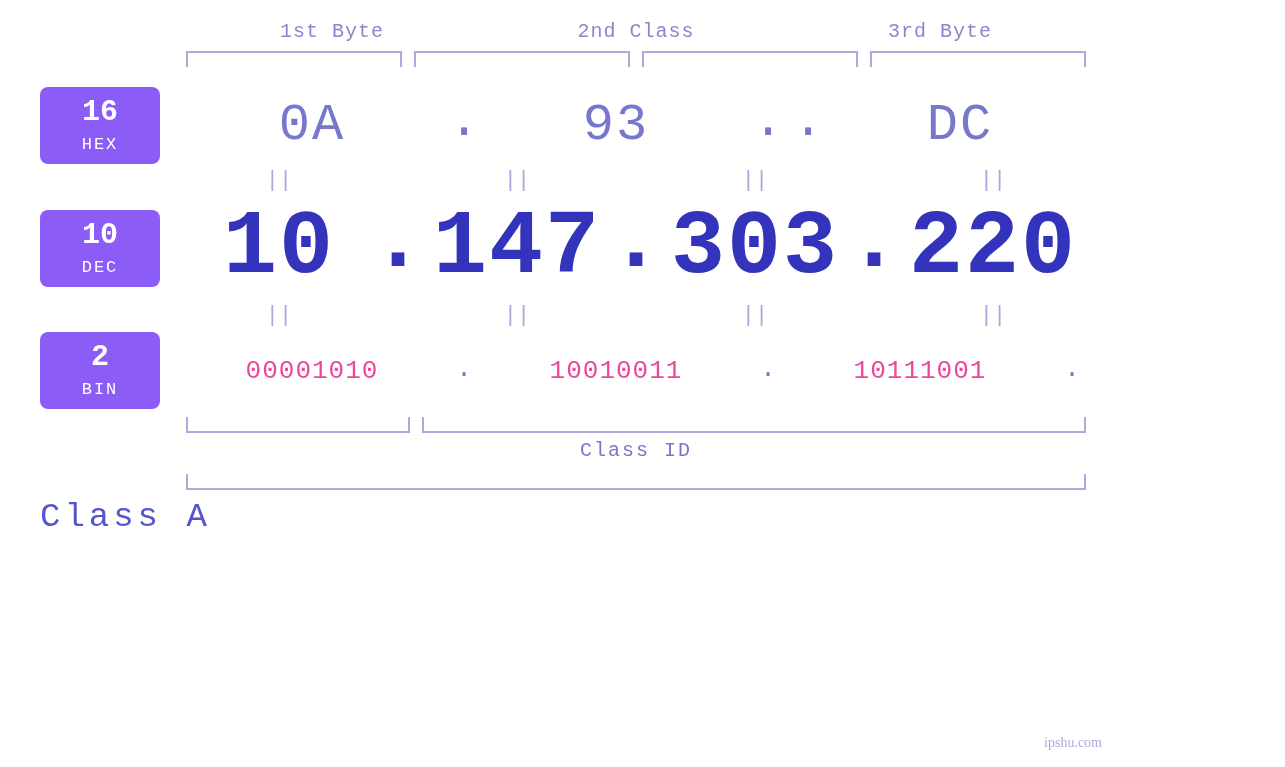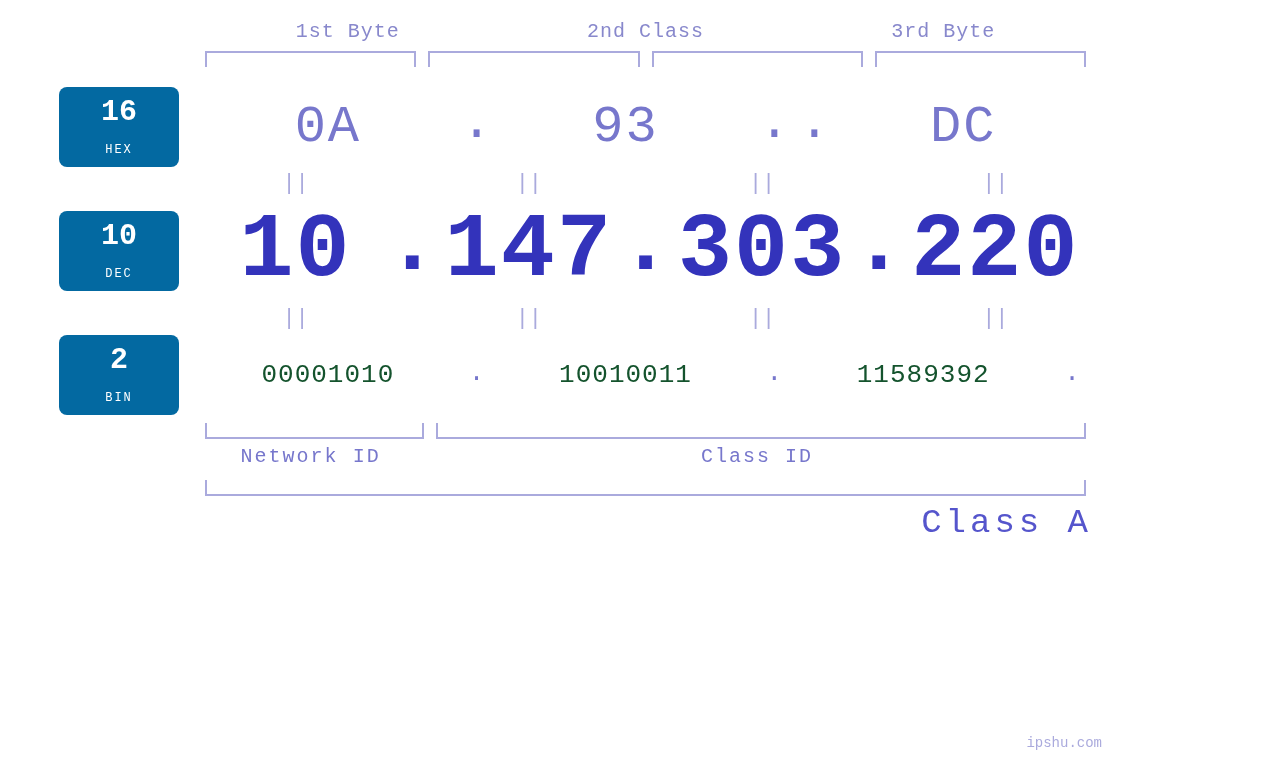--- a/index.html
+++ b/index.html
@@ -13,21 +13,21 @@
       position: relative;
     }
 
     .main-container {
       width: 1132px;
       height: 767px;
       position: relative;
       display: flex;
       flex-direction: column;
       align-items: flex-start;
-      padding: 20px 40px 20px 59px;
+      padding: 20px 40px 20px 40px;
     }
 
     
     .byte-headers {
       display: flex;
       width: 100%;
       padding-left: 140px;
       margin-bottom: 8px;
     }
 
@@ -64,37 +64,37 @@
       margin-bottom: 0px;
     }
 
     .base-label {
       width: 120px;
       min-width: 120px;
       display: flex;
       flex-direction: column;
       align-items: center;
       justify-content: center;
-      background: #0369a1;
+      background: #8b5cf6;
       border-radius: 8px;
       color: white;
       padding: 10px 8px;
       margin-right: 20px;
     }
 
     .base-number {
       font-size: 30px;
       font-weight: bold;
       line-height: 1;
     }
 
     .base-name {
-      font-size: 12px;
+      font-size: 17px;
       letter-spacing: 2px;
-      margin-top: 16px;
+      margin-top: 8px;
     }
 
     .values-area {
       flex: 1;
       display: flex;
       align-items: flex-start;
     }
 
     .byte-value-cell {
       flex: 1;
@@ -109,21 +109,21 @@
     }
 
     .dec-value {
       color: #3333bb;
       font-size: 90px;
       font-weight: bold;
       letter-spacing: 2px;
     }
 
     .bin-value {
-      color: #14532d;
+      color: #ec4899;
       font-size: 26px;
       letter-spacing: 1px;
     }
 
     .dot-separator {
       font-size: 90px;
       color: #3333bb;
       font-weight: bold;
       line-height: 1;
       padding-bottom: 10px;
@@ -216,34 +216,34 @@
     .overall-bracket {
       height: 16px;
       border-bottom: 2px solid #aaaadd;
       border-left: 2px solid #aaaadd;
       border-right: 2px solid #aaaadd;
       margin: 0 6px;
     }
 
     .class-label-row {
       width: 100%;
-      text-align: right;
+      text-align: left;
       margin-top: 8px;
       color: #5555cc;
       font-size: 34px;
       letter-spacing: 4px;
     }
 
     .watermark {
       position: absolute;
       bottom: 16px;
       right: 30px;
       color: #aaaadd;
       font-size: 14px;
-      font-family: Liberation Mono, monospace;
+      font-family: Liberation Serif, serif;
     }
 
     
     .dot-wrap {
       display: flex;
       align-items: center;
       justify-content: center;
       width: 40px;
     }
 
@@ -361,35 +361,34 @@
       <div class="dot-wrap">
         <span class="dot-separator-bin">.</span>
       </div>
       <div class="byte-value-cell">
         <span class="bin-value">10010011</span>
       </div>
       <div class="dot-wrap">
         <span class="dot-separator-bin">.</span>
       </div>
       <div class="byte-value-cell">
-        <span class="bin-value">11589392</span>
+        <span class="bin-value">10111001</span>
       </div>
       <div class="dot-wrap">
         <span class="dot-separator-bin">.</span>
       </div>
     </div>
   </div>
 
   <div class="bottom-brackets-area">
     <div class="bottom-bracket-network"></div>
     <div class="bottom-bracket-host"></div>
   </div>
 
   <div class="id-labels-row">
-    <div class="network-id-label">Network ID</div>
     <div class="host-id-label">Class ID</div>
   </div>
 
   <div class="overall-bracket-row">
     <div class="overall-bracket"></div>
   </div>
 
   <div class="class-label-row">
     <span>Class A</span>
   </div>

